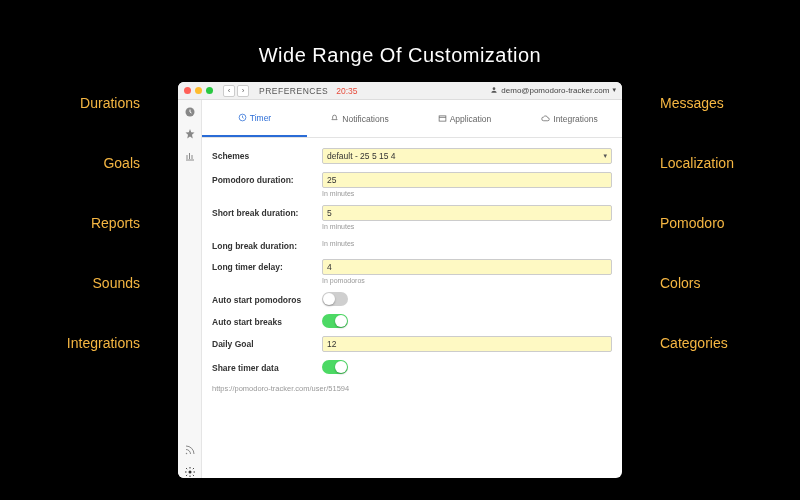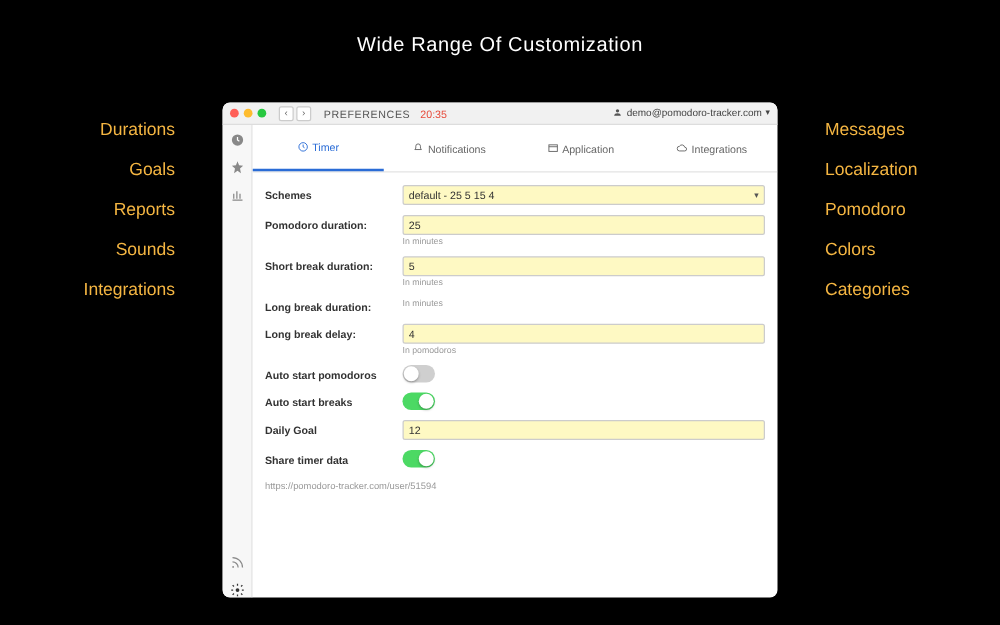--- a/index.html
+++ b/index.html
@@ -6,33 +6,33 @@
   body {
     width: 800px; height: 500px;
     background: #000;
     font-family: -apple-system, "Helvetica Neue", Arial, sans-serif;
     position: relative;
     overflow: hidden;
   }
   .heading {
     color: #fff;
     font-weight: 300;
-    font-size: 16px;
+    font-size: 20px;
     text-align: center;
     width: 100%;
     position: absolute;
-    top: 28px;
+    top: 44px;
     letter-spacing: 0.5px;
   }
   .callouts-left, .callouts-right {
     position: absolute;
     top: 95px;
     display: flex;
     flex-direction: column;
-    gap: 16px;
+    gap: 44px;
     color: #f5b642;
     font-size: 14px;
     font-weight: 400;
   }
   .callouts-left { left: 0; width: 170px; text-align: right; padding-right: 30px;}
   .callouts-right { right: 0; width: 170px; text-align: left; padding-left: 30px;}
   .callouts-left div, .callouts-right div { }
 
   .app-window {
     position: absolute;
@@ -279,21 +279,21 @@
         </div>
 
         <div class="row">
           <div class="label">Long break duration:</div>
           <div class="control">
             <div class="hint">In minutes</div>
           </div>
         </div>
 
         <div class="row">
-          <div class="label">Long break delay:</div>
+          <div class="label">Long timer delay:</div>
           <div class="control">
             <div class="text-input">4</div>
             <div class="hint">In pomodoros</div>
           </div>
         </div>
 
         <div class="row">
           <div class="label">Auto start pomodoros</div>
           <div class="control">
             <div class="toggle off">

